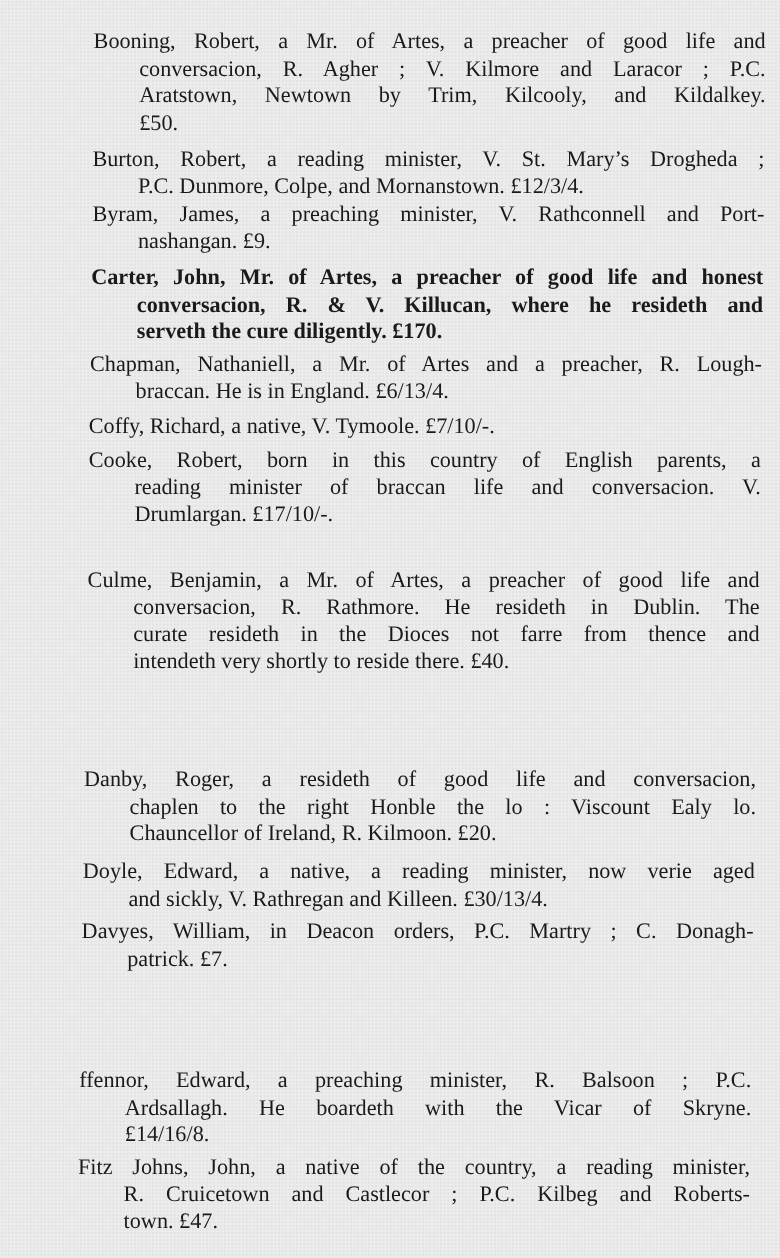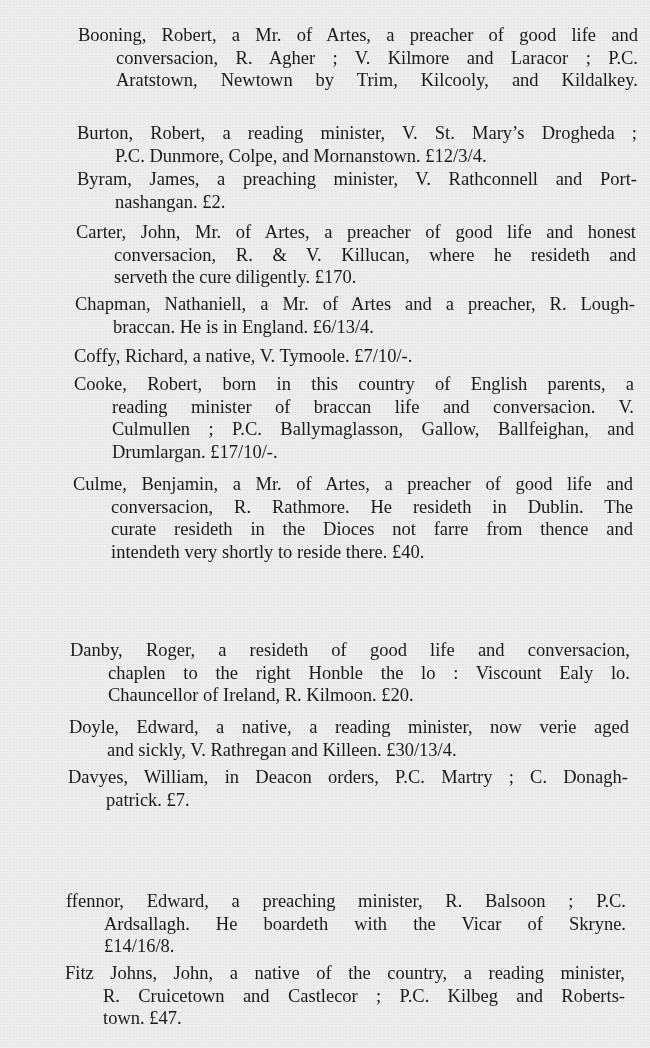--- a/index.html
+++ b/index.html
@@ -34,51 +34,51 @@
 </style>
 </head>
 <body>
 
 <div class="page">
 
   <div class="entry" style="left:50px; top:12px;">
     <span class="line">Booning, Robert, a Mr. of Artes, a preacher of good life and</span>
     <span class="line indent">conversacion, R. Agher ; V. Kilmore and Laracor ; P.C.</span>
     <span class="line indent">Aratstown, Newtown by Trim, Kilcooly, and Kildalkey.</span>
+    <span class="line indent last">£50.</span>
   </div>
 
   <div class="entry" style="left:49px; top:110px;">
     <span class="line">Burton, Robert, a reading minister, V. St. Mary’s Drogheda ;</span>
     <span class="line indent last">P.C. Dunmore, Colpe, and Mornanstown.   £12/3/4.</span>
   </div>
 
   <div class="entry" style="left:49px; top:156px;">
     <span class="line">Byram, James, a preaching minister, V. Rathconnell and Port-</span>
-    <span class="line indent last">nashangan.   £2.</span>
+    <span class="line indent last">nashangan.   £9.</span>
   </div>
 
-  <div class="entry" style="left:48px; top:209px;">
+  <div class="entry" style="left:48px; top:209px;font-weight:bold;">
     <span class="line">Carter, John, Mr. of Artes, a preacher of good life and honest</span>
     <span class="line indent">conversacion, R. &amp; V. Killucan, where he resideth and</span>
     <span class="line indent last">serveth the cure diligently.   £170.</span>
   </div>
 
   <div class="entry" style="left:47px; top:281px;">
     <span class="line">Chapman, Nathaniell, a Mr. of Artes and a preacher, R. Lough-</span>
     <span class="line indent last">braccan.   He is in England.   £6/13/4.</span>
   </div>
 
   <div class="entry" style="left:46px; top:333px;">
     <span class="line last">Coffy, Richard, a native, V. Tymoole.   £7/10/-.</span>
   </div>
 
   <div class="entry" style="left:46px; top:361px;">
     <span class="line">Cooke, Robert, born in this country of English parents, a</span>
     <span class="line indent">reading minister of braccan life and conversacion.  V.</span>
-    <span class="line indent">Culmullen ; P.C. Ballymaglasson, Gallow, Ballfeighan, and</span>
     <span class="line indent last">Drumlargan.   £17/10/-.</span>
   </div>
 
   <div class="entry" style="left:45px; top:461px;">
     <span class="line">Culme, Benjamin, a Mr. of Artes, a preacher of good life and</span>
     <span class="line indent">conversacion, R. Rathmore.   He resideth in Dublin.   The</span>
     <span class="line indent">curate resideth in the Dioces not farre from thence and</span>
     <span class="line indent last">intendeth very shortly to reside there.   £40.</span>
   </div>
 

